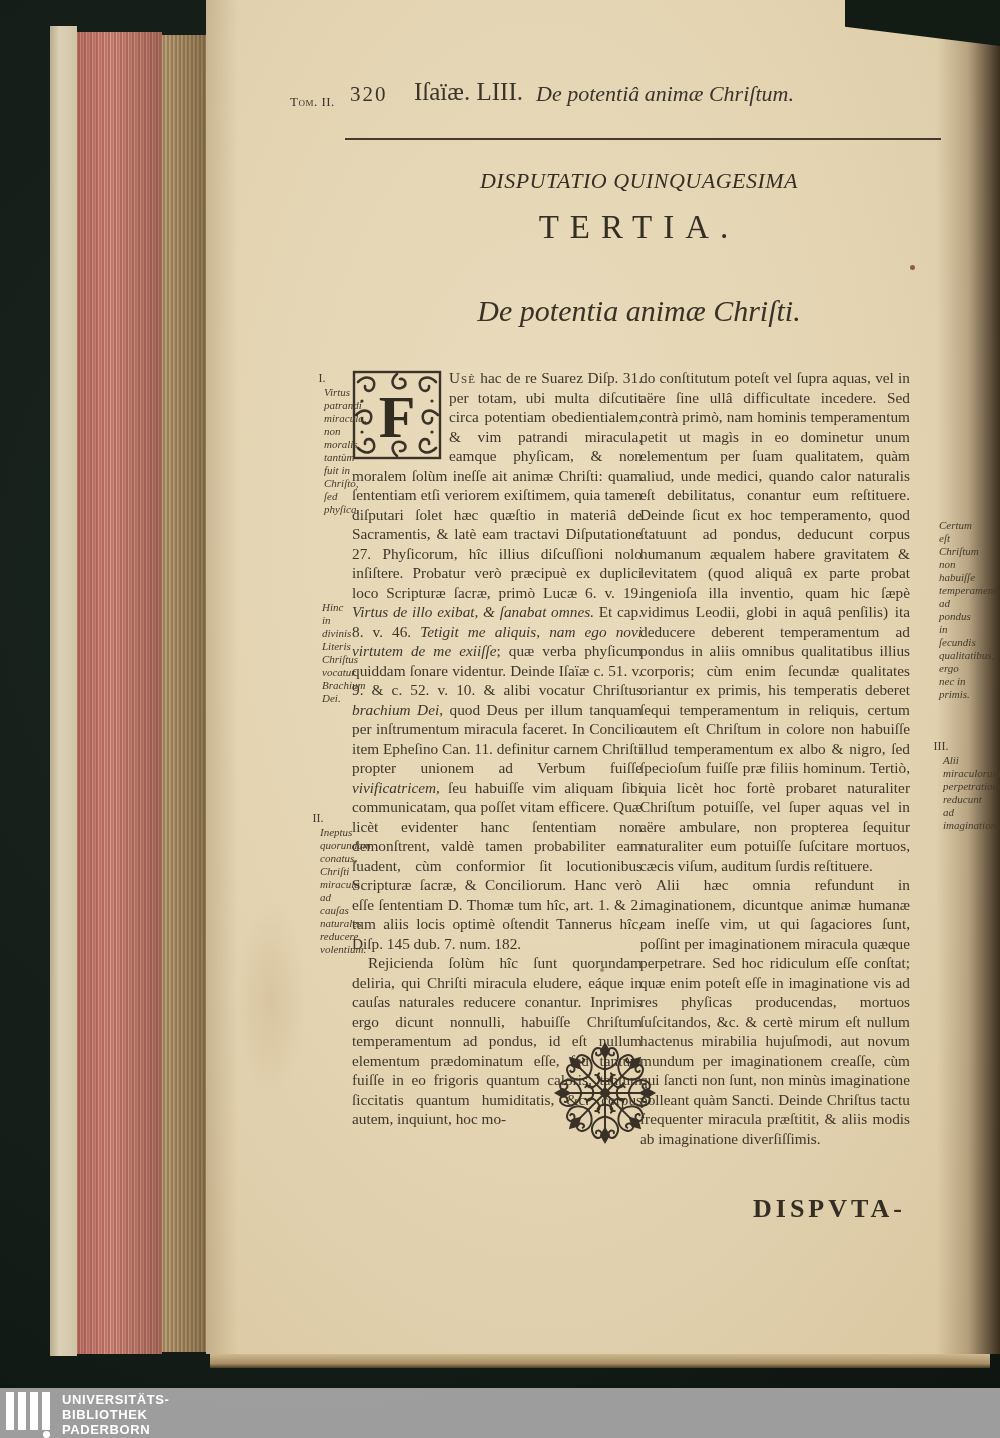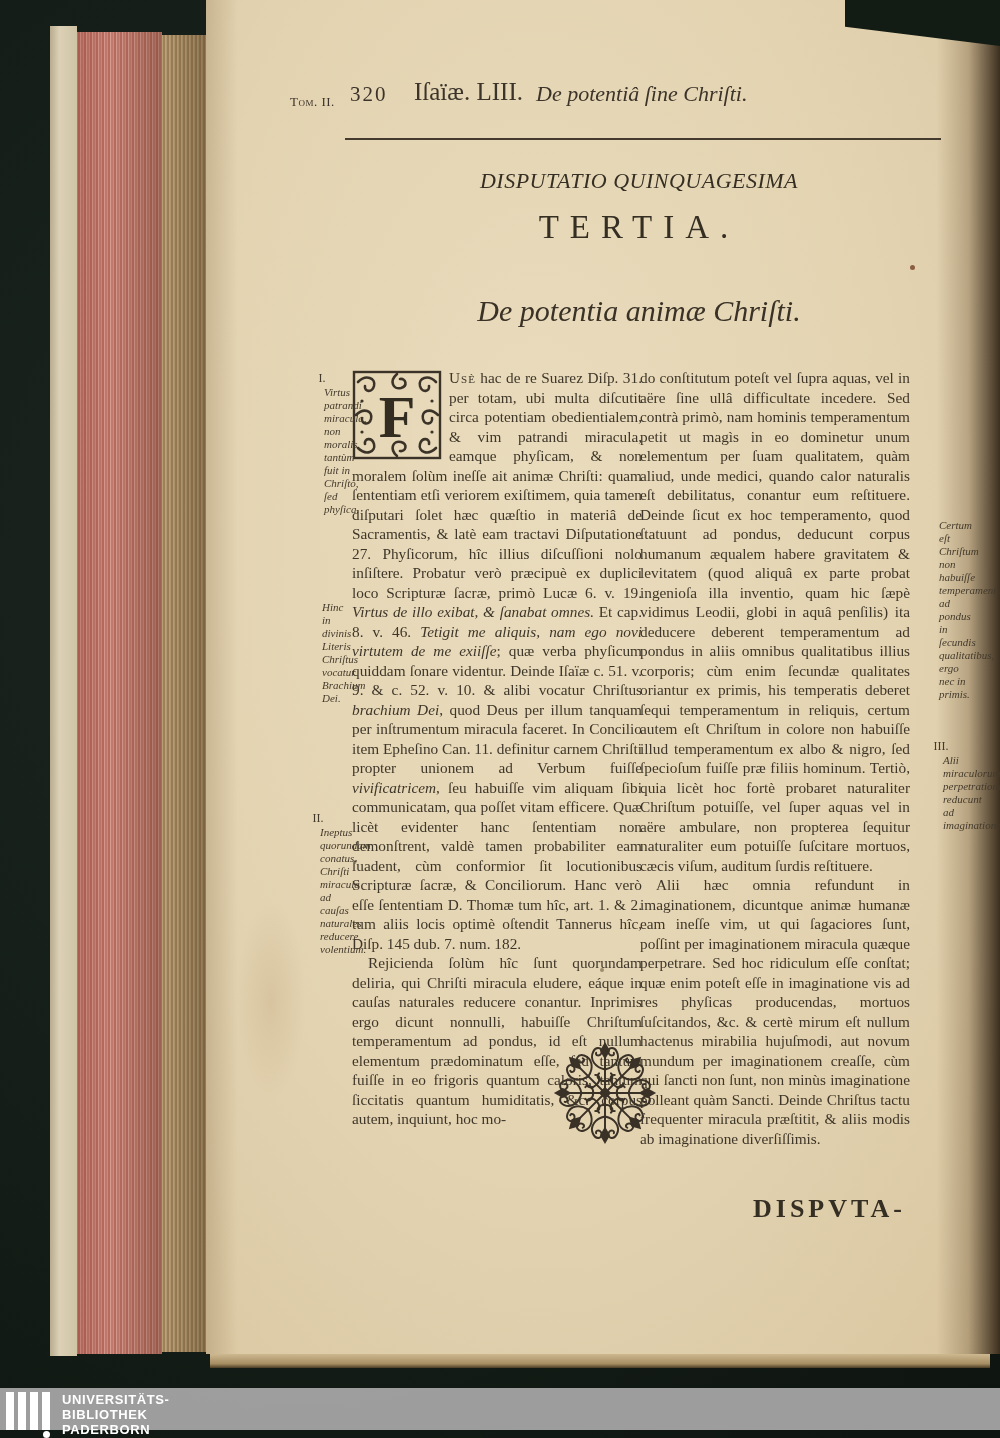--- a/index.html
+++ b/index.html
@@ -64,21 +64,21 @@
   .mn-l1{left:293px;top:372px;}
   .mn-l2{left:291px;top:600px;}
   .mn-l3{left:289px;top:812px;}
   .mn-r1{left:908px;top:518px;width:60px;}
   .mn-r2{left:912px;top:740px;}
   
   .ornament{position:absolute;left:544px;top:1036px;}
   .catchword{position:absolute;left:753px;top:1194px;font-size:26px;letter-spacing:4px;
     font-weight:bold;color:#352e23;}
   
-  .wm-bar{position:absolute;left:0;top:1388px;width:1000px;height:42px;
+  .wm-bar{position:absolute;left:0;top:1388px;width:1000px;height:50px;
     background:rgba(168,168,168,0.93);}
   .wm-logo{position:absolute;left:6px;top:4px;width:44px;height:42px;}
   .wm-logo .bar{position:absolute;top:0;width:8px;height:38px;background:#ffffff;}
   .wm-logo .dot{position:absolute;left:37px;top:39px;width:7px;height:7px;border-radius:50%;background:#ffffff;}
   .wm-text{position:absolute;left:62px;top:4px;color:#ffffff;
     font-family:"Liberation Sans", sans-serif;font-size:13px;font-weight:bold;
     line-height:15px;letter-spacing:0.6px;}
 </style>
 </head>
 <body>
@@ -92,21 +92,21 @@
   <div class="page"></div>
   <div class="page-bottom-stack"></div>
   <div class="top-right-dark"></div>
   <div class="stain-a"></div>
   <div class="spot-a"></div>
   <div class="spot-b"></div>
 
   <div class="hdr hdr-volume">Tom. II.</div>
   <div class="hdr hdr-page">320</div>
   <div class="hdr hdr-disp">Iſaïæ. LIII.</div>
-  <div class="hdr hdr-running">De potentiâ ſine Chriſti.</div>
+  <div class="hdr hdr-running">De potentiâ animæ Chriſtum.</div>
   <div class="hdr-rule"></div>
 
   <div class="heading">
     <div class="heading-l1">DISPUTATIO QUINQUAGESIMA</div>
     <div class="heading-l2">TERTIA.</div>
   </div>
   <div class="subtitle">De potentia animæ Chriſti.</div>
 
   <div class="col col-left">
       <p class="body-par">

